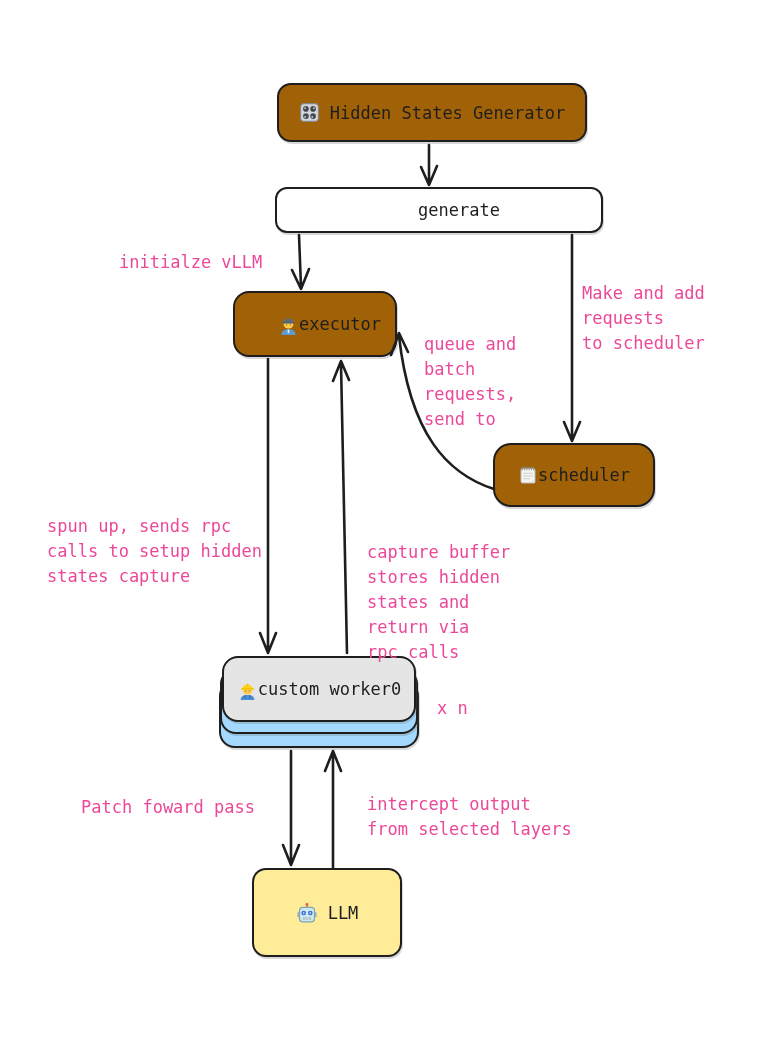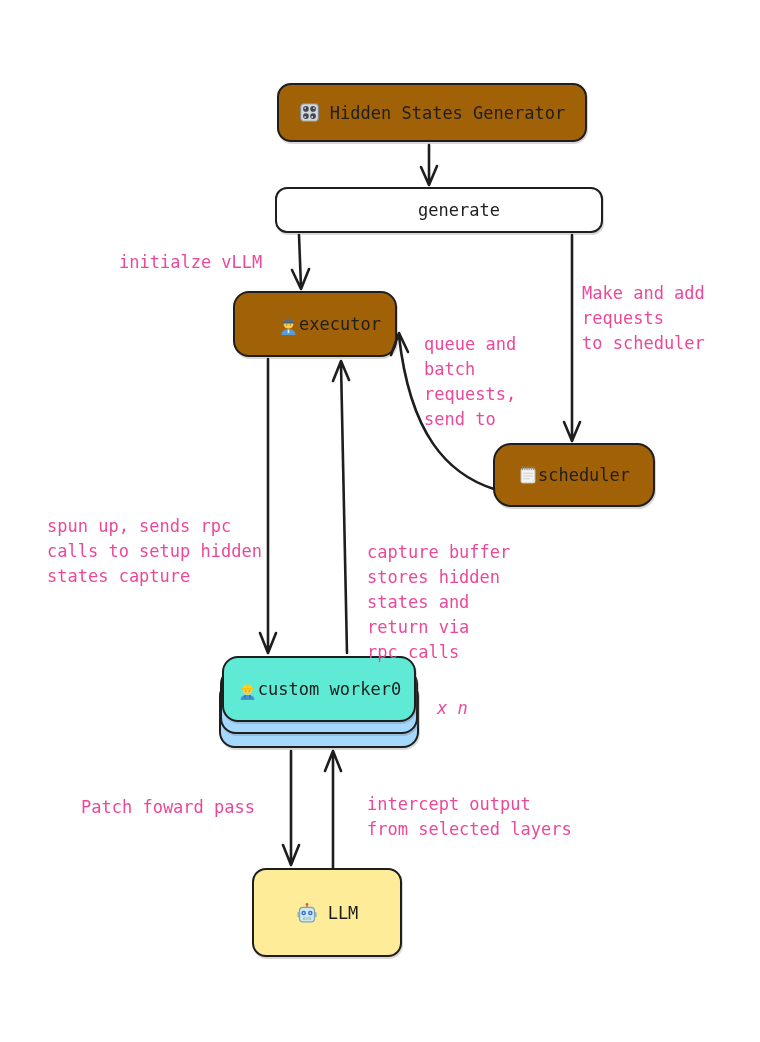--- a/index.html
+++ b/index.html
@@ -10,21 +10,21 @@
   .arrow-layer{position:absolute;left:0;top:0;width:760px;height:1042px;z-index:4;pointer-events:none;}
   .arrow-layer path{stroke:#1e1e1e;stroke-width:2.6;fill:none;stroke-linecap:round;stroke-linejoin:round;}
   .node{
     position:absolute;display:flex;align-items:center;justify-content:center;
     border:2.5px solid #1e1e1e;box-sizing:border-box;
     font-size:17px;line-height:22px;white-space:nowrap;
     box-shadow:1px 2px 0 0 rgba(100,100,100,0.25);
   }
   .node .lbl{color:#1e1e1e;}
   .green{background:#a16207;}
-  .blue{background:#5eead4;}
+  .blue{background:#e5e5e5;}
   .yellow{background:#ffec99;}
   .white{background:#ffffff;padding-left:40px;}
   .stack{position:absolute;border:2.5px solid #1e1e1e;box-sizing:border-box;background:#a5d8ff;border-radius:16px;box-shadow:1px 2px 0 0 rgba(100,100,100,0.25);}
   .note{
     position:absolute;font-size:17px;line-height:25px;white-space:pre-line;
     color:#ec4899;z-index:5;
   }
   .icon{display:inline-flex;align-items:center;justify-content:center;flex:0 0 auto;}
   .icon svg{display:block;}
   .gap-r{margin-right:10px;}
@@ -156,18 +156,18 @@
 requests,
 send to</div>
   <div class="note" style="left:47px;top:514px;">spun up, sends rpc
 calls to setup hidden
 states capture</div>
   <div class="note" style="left:367px;top:540px;">capture buffer
 stores hidden
 states and
 return via
 rpc calls</div>
-  <div class="note" style="left:437px;top:696px;font-style:italic;">x n</div>
+  <div class="note" style="left:437px;top:696px;">x n</div>
   <div class="note" style="left:81px;top:795px;">Patch foward pass</div>
   <div class="note" style="left:367px;top:792px;">intercept output
 from selected layers</div>
 
 </div>
 
 </body></html>

